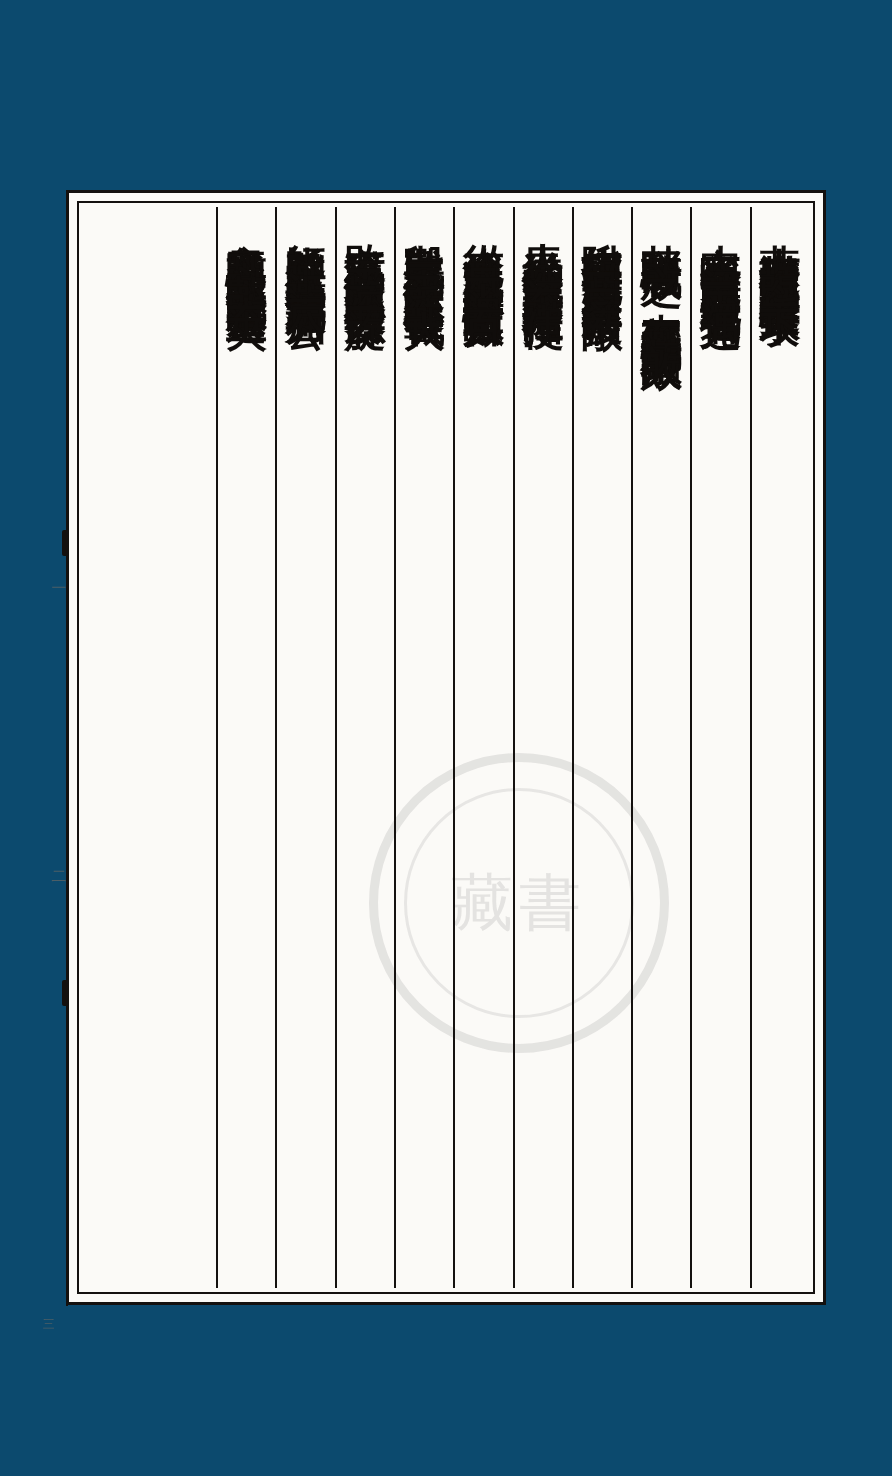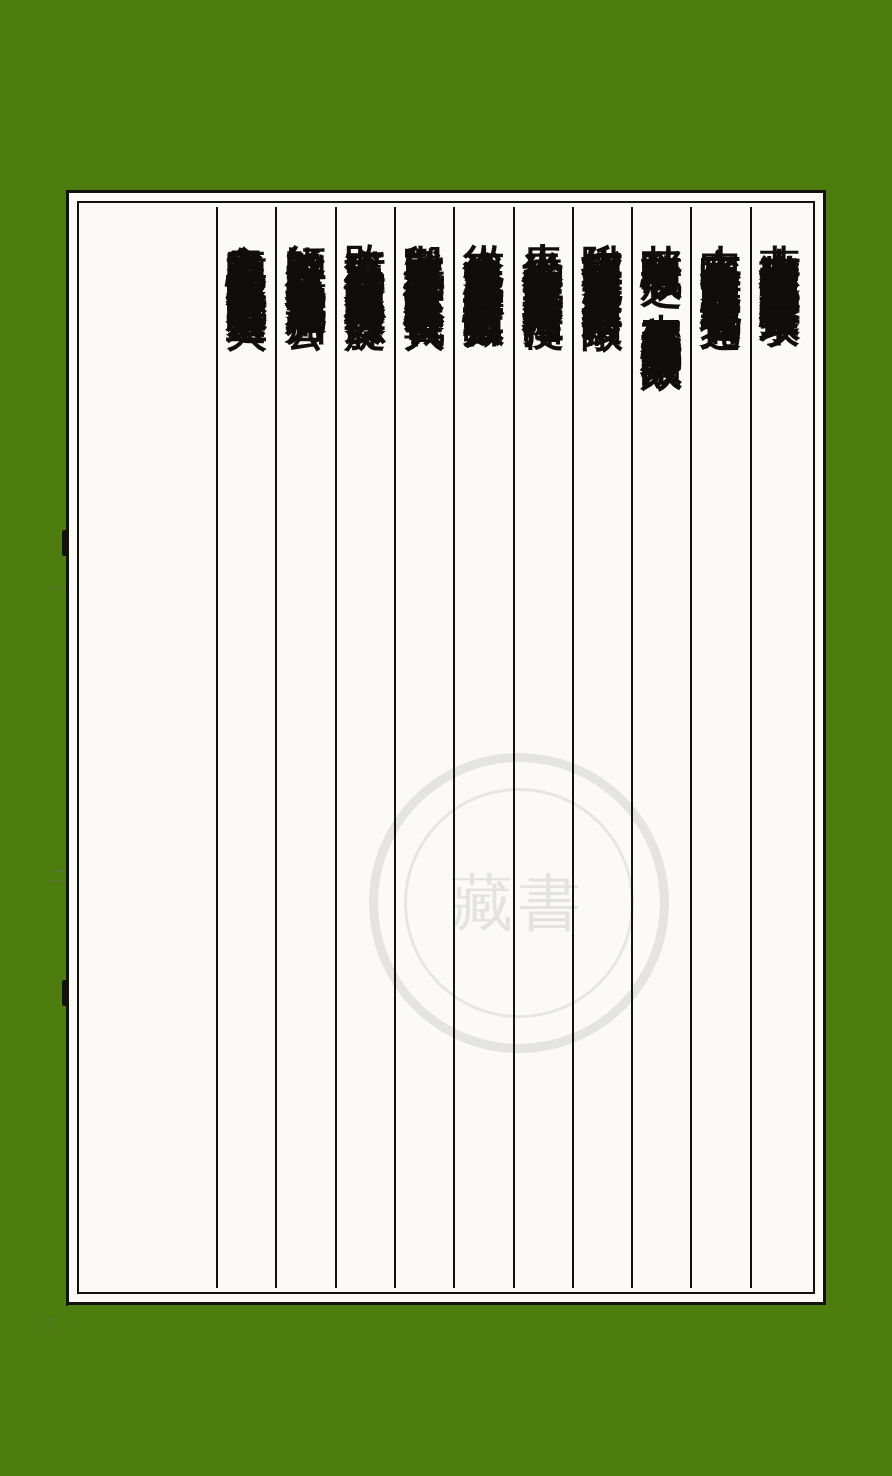--- a/index.html
+++ b/index.html
@@ -4,21 +4,21 @@
 <style>
   html, body {
     margin: 0;
     padding: 0;
     background: #ffffff;
   }
   #page {
     position: relative;
     width: 892px;
     height: 1476px;
-    background: #4d7c0f;
+    background: #0c4a6e;
     overflow: hidden;
     font-family: "DejaVu Serif", serif;
   }
 
   
   .page-frame {
     position: absolute;
     left: 66px;
     top: 190px;
     width: 760px;

